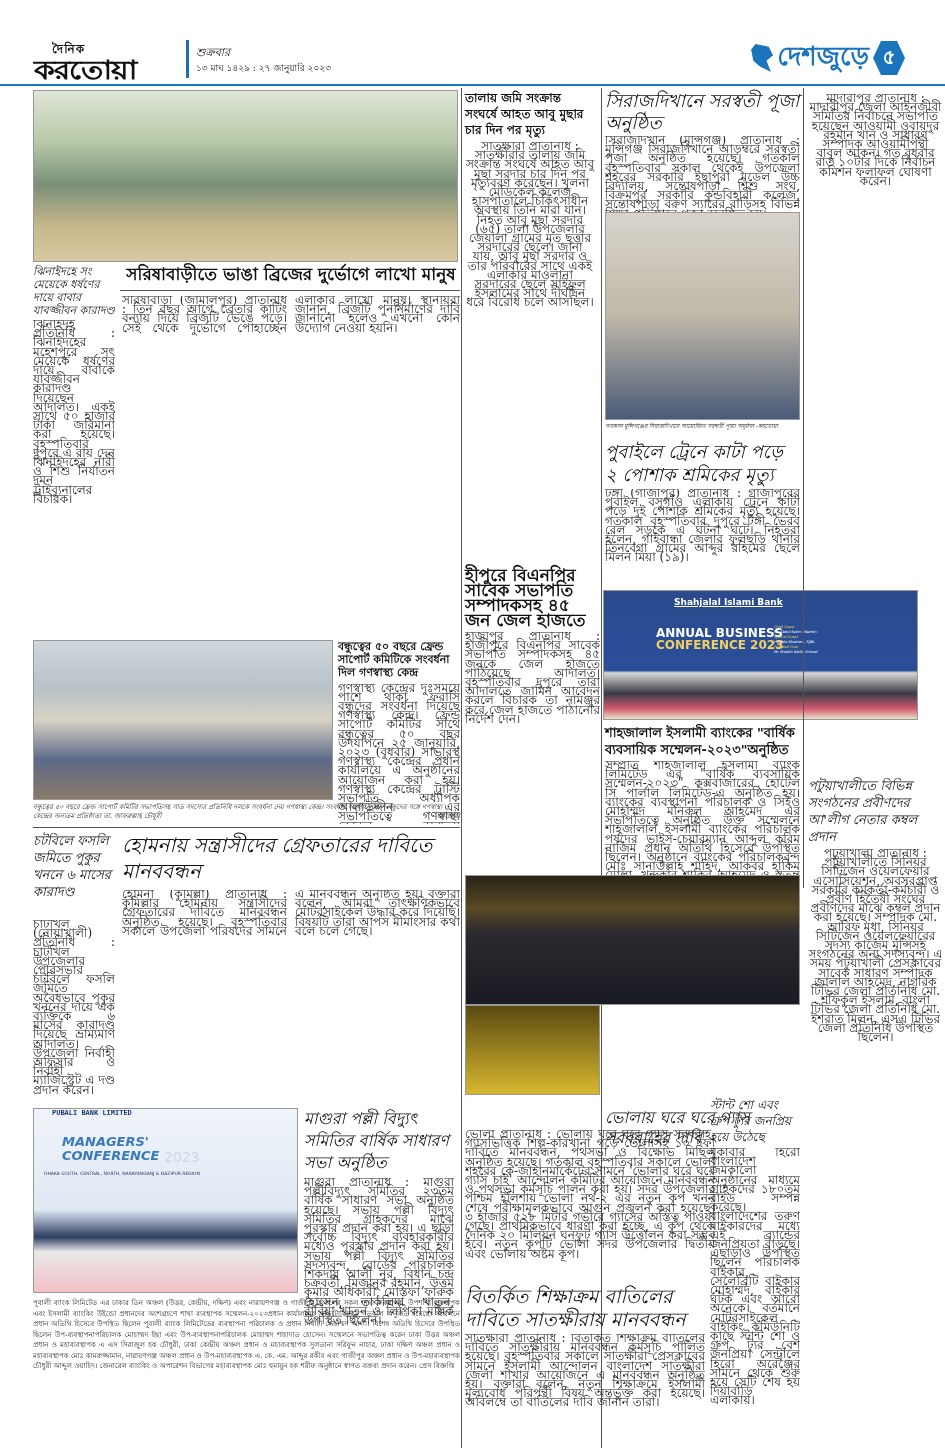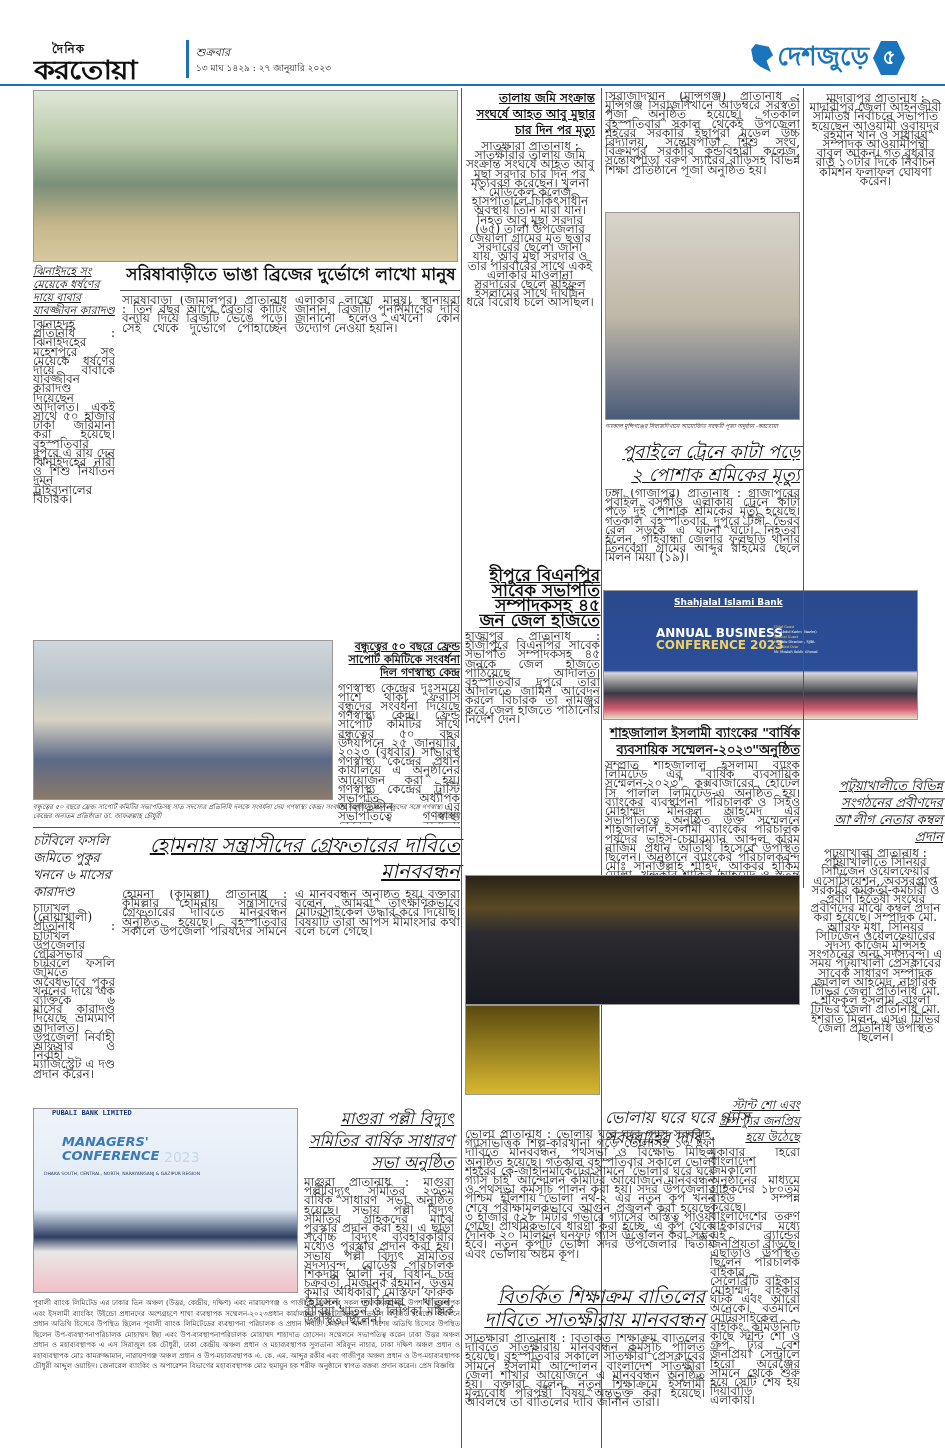--- a/index.html
+++ b/index.html
@@ -19,21 +19,21 @@
   .photo.conf { background: linear-gradient(180deg,#f0f4fa 0%,#dfe9f4 55%,#2e3e62 70%,#e8e8e8 78%,#f2c0c8 100%); }
   .photo.group { background: linear-gradient(180deg,#cfd6dc 0%,#b8c2c8 30%,#d8d2c4 50%,#5c6a88 75%,#8a7a6a 100%); }
   .photo.night { background: linear-gradient(180deg,#2a2418 0%,#5a4a24 25%,#2a2a30 45%,#1a1a22 100%); }
   .photo.night2 { background: linear-gradient(180deg,#5a4a10 0%,#d8b830 100%); }
   .photo.person2 { background: linear-gradient(180deg,#d8d4cc 0%,#c0b8a8 50%,#4a5a78 100%); }
   .hl { font-family: "DejaVu Sans", sans-serif; font-weight: bold; line-height: 1.2; }
   .hl-l { font-size: 19px; }
   .hl-m { font-size: 15px; }
   .hl-s { font-size: 13px; }
   .italic { font-style: italic; font-weight: normal; }
-  .center { text-align: right; text-decoration: underline; }
+  .center { text-align: left; }
   .body-text { font-size: 12px; line-height: 9.2px; text-align: justify; color: #222; overflow: hidden; }
   .caption { font-size: 6.6px; line-height: 9px; font-style: italic; color: #222; }
   .vline { width: 1px; background: #555; }
   .hline { height: 1px; background: #555; }
 </style>
 </head>
 <body>
 
 <div class="abs masthead-logo-small">দৈনিক</div>
 <div class="abs masthead-logo">করতোয়া</div>
@@ -43,21 +43,21 @@
 <div class="abs section-logo">
   <span class="map"></span>
   <span>দেশজুড়ে</span>
   <span class="page-no">৫</span>
 </div>
 <div class="abs rule-top"></div>
 
 <div class="abs photo" style="left:33px;top:90px;width:425px;height:172px;"></div>
 
 <div class="abs" style="left:33px;top:265px;width:82px;">
-  <div class="hl italic" style="font-size:11px;line-height:13px;text-decoration:underline;">ঝিনাইদহে সং মেয়েকে ধর্ষণের দায়ে বাবার যাবজ্জীবন কারাদণ্ড</div>
+  <div class="hl italic" style="font-size:11px;line-height:13px;">ঝিনাইদহে সং মেয়েকে ধর্ষণের দায়ে বাবার যাবজ্জীবন কারাদণ্ড</div>
   <div class="body-text" style="margin-top:3px;height:370px;">ঝিনাইদহ প্রতিনিধি : ঝিনাইদহের মহেশপুরে সৎ মেয়েকে ধর্ষণের দায়ে বাবাকে যাবজ্জীবন কারাদণ্ড দিয়েছেন আদালত। একই সাথে ৫০ হাজার টাকা জরিমানা করা হয়েছে। বৃহস্পতিবার দুপুরে এ রায় দেন ঝিনাইদহের নারী ও শিশু নির্যাতন দমন ট্রাইব্যুনালের বিচারক।</div>
 </div>
 
 <div class="abs hl hl-l" style="left:122px;top:264px;width:338px;text-align:center;font-size:17px;">সরিষাবাড়ীতে ভাঙা ব্রিজের দুর্ভোগে লাখো মানুষ</div>
 <div class="abs hline" style="left:120px;top:290px;width:340px;"></div>
 <div class="abs body-text" style="left:122px;top:296px;width:338px;height:340px;column-count:2;column-gap:8px;">সরিষাবাড়ী (জামালপুর) প্রতিনিধি : তিন বছর আগে ব্রেতার কাটিং বন্যায় দিয়ে ব্রিজটি ভেঙে পড়ে। সেই থেকে দুর্ভোগে পোহাচ্ছেন এলাকার লাখো মানুষ। স্থানীয়রা জানান, ব্রিজটি পুনর্নির্মাণের দাবি জানানো হলেও এখনো কোন উদ্যোগ নেওয়া হয়নি।</div>
 
 <div class="abs photo group" style="left:33px;top:640px;width:300px;height:160px;"></div>
 <div class="abs caption" style="left:33px;top:803px;width:427px;">
   <span>বন্ধুত্বের ৫০ বছরে ফ্রেন্ড সাপোর্ট কমিটির সভাপতিসহ সাত সদস্যের প্রতিনিধি দলকে সংবর্ধনা দেয় গণস্বাস্থ্য কেন্দ্র। সংবর্ধনা অনুষ্ঠানে ফ্রান্স বন্ধুদের সঙ্গে গণস্বাস্থ্য কেন্দ্রের অন্যতম প্রতিষ্ঠাতা ডা. জাফরুল্লাহ চৌধুরী</span>
@@ -65,21 +65,21 @@
 </div>
 <div class="abs hline" style="left:33px;top:827px;width:427px;"></div>
 
 <div class="abs" style="left:338px;top:640px;width:122px;">
   <div class="hl hl-s center" style="font-size:11px;">বন্ধুত্বের ৫০ বছরে ফ্রেন্ড সাপোর্ট কমিটিকে সংবর্ধনা দিল গণস্বাস্থ্য কেন্দ্র</div>
   <div class="body-text" style="margin-top:4px;height:140px;">গণস্বাস্থ্য কেন্দ্রের দুঃসময়ে পাশে থাকা ফরাসি বন্ধুদের সংবর্ধনা দিয়েছে গণস্বাস্থ্য কেন্দ্র। ফ্রেন্ড সাপোর্ট কমিটির সাথে বন্ধুত্বের ৫০ বছর উদযাপনে ২৫ জানুয়ারি, ২০২৩ (বুধবার) সাভারস্থ গণস্বাস্থ্য কেন্দ্রের প্রধান কার্যালয়ে এ অনুষ্ঠানের আয়োজন করা হয়। গণস্বাস্থ্য কেন্দ্রের ট্রাস্টি সভাপতি অধ্যাপক আলাউদ্দীন এর সভাপতিত্বে গণস্বাস্থ্য কেন্দ্রের অন্যতম প্রতিষ্ঠাতা ডা. জাফরুল্লাহ চৌধুরী, ফ্রেন্ড সাপোর্ট কমিটির বর্তমান সভাপতি জিন পেরি বিশেষভাবে উপস্থিত ছিলেন। ১৯৭২ সালে গণস্বাস্থ্য কেন্দ্র যখন যুদ্ধ পরবর্তী বাংলাদেশের উন্নয়নে তাদের যাত্রা শুরু করে, তখন থেকেই ফ্রান্সের সাপোর্ট কমিটি তাদের সহায়তার হাত বাড়িয়ে দেয়।</div>
 </div>
 
 <div class="abs" style="left:33px;top:832px;width:82px;">
   <div class="hl italic" style="font-size:13px;line-height:17px;">চটবিলে ফসলি জমিতে পুকুর খননে ৬ মাসের কারাদণ্ড</div>
-  <div class="body-text" style="margin-top:4px;height:200px;">চাটখিল (নোয়াখালী) প্রতিনিধি : চাটখিল উপজেলার পৌরসভার চটবিলে ফসলি জমিতে অবৈধভাবে পুকুর খননের দায়ে এক ব্যক্তিকে ৬ মাসের কারাদণ্ড দিয়েছে ভ্রাম্যমাণ আদালত। উপজেলা নির্বাহী অফিসার ও নির্বাহী ম্যাজিস্ট্রেট এ দণ্ড প্রদান করেন।</div>
+  <div class="body-text" style="margin-top:20px;height:200px;">চাটখিল (নোয়াখালী) প্রতিনিধি : চাটখিল উপজেলার পৌরসভার চটবিলে ফসলি জমিতে অবৈধভাবে পুকুর খননের দায়ে এক ব্যক্তিকে ৬ মাসের কারাদণ্ড দিয়েছে ভ্রাম্যমাণ আদালত। উপজেলা নির্বাহী অফিসার ও নির্বাহী ম্যাজিস্ট্রেট এ দণ্ড প্রদান করেন।</div>
 </div>
 
 <div class="abs" style="left:122px;top:832px;width:338px;">
   <div class="hl hl-l center italic" style="font-size:20px;line-height:26px;">হোমনায় সন্ত্রাসীদের গ্রেফতারের দাবিতে মানববন্ধন</div>
   <div class="body-text" style="margin-top:6px;height:190px;column-count:2;column-gap:8px;">হোমনা (কুমিল্লা) প্রতিনিধি : কুমিল্লার হোমনায় সন্ত্রাসীদের গ্রেফতারের দাবিতে মানববন্ধন অনুষ্ঠিত হয়েছে। বৃহস্পতিবার সকালে উপজেলা পরিষদের সামনে এ মানববন্ধন অনুষ্ঠিত হয়। বক্তারা বলেন, আমরা তাৎক্ষণিকভাবে মোটরসাইকেল উদ্ধার করে দিয়েছি। বিষয়টি তারা আপস মীমাংসার কথা বলে চলে গেছে।</div>
 </div>
 
 <div class="abs photo conf" style="left:33px;top:1108px;width:265px;height:185px;">
   <div style="position:absolute;left:18px;top:0;font-size:7px;color:#1a3a7a;font-family:Liberation Mono, monospace;font-weight:bold;">PUBALI BANK LIMITED</div>
   <div style="position:absolute;left:28px;top:26px;font-size:13px;color:#3a7ab8;font-family:'DejaVu Sans',sans-serif;font-style:italic;font-weight:bold;line-height:14px;">
@@ -105,20 +105,21 @@
 </div>
 
 <div class="abs" style="left:465px;top:568px;width:135px;">
   <div class="hl hl-s center" style="font-size:17px;line-height:15px;">হীপুরে বিএনপির সাবেক সভাপতি সম্পাদকসহ ৪৫ জন জেল হাজতে</div>
   <div class="body-text" style="margin-top:4px;height:420px;">হাজীপুর প্রতিনিধি : হাজীপুরে বিএনপির সাবেক সভাপতি সম্পাদকসহ ৪৫ জনকে জেল হাজতে পাঠিয়েছে আদালত। বৃহস্পতিবার দুপুরে তারা আদালতে জামিন আবেদন করলে বিচারক তা নামঞ্জুর করে জেল হাজতে পাঠানোর নির্দেশ দেন।</div>
 </div>
 
 <div class="abs vline" style="left:601px;top:88px;height:1360px;"></div>
 
 <div class="abs" style="left:605px;top:90px;width:195px;">
+  <div class="hl italic" style="font-size:18px;line-height:22px;">সিরাজদিখানে সরস্বতী পূজা অনুষ্ঠিত</div>
   <div class="body-text" style="margin-top:2px;height:92px;">সিরাজদিখান (মুন্সিগঞ্জ) প্রতিনিধি : মুন্সিগঞ্জ সিরাজদিখানে আড়ম্বরে সরস্বতী পূজা অনুষ্ঠিত হয়েছে। গতকাল বৃহস্পতিবার সকাল থেকেই উপজেলা শহরের সরকারি ইছাপুরা মডেল উচ্চ বিদ্যালয়, সন্তোষপাড়া শিশু সংঘ, বিক্রমপুর সরকারি কুন্ডবিহারী কলেজ, সন্তোষপাড়া বরুণ স্যারের বাড়িসহ বিভিন্ন শিক্ষা প্রতিষ্ঠানে পূজা অনুষ্ঠিত হয়।</div>
 </div>
 <div class="abs photo person2" style="left:605px;top:212px;width:195px;height:208px;"></div>
 <div class="abs caption" style="left:605px;top:422px;width:195px;font-size:5.6px;">গতকাল মুন্সিগঞ্জের সিরাজদিখানে আয়োজিত সরস্বতী পূজা অনুষ্ঠান  -করতোয়া</div>
 
 <div class="abs" style="left:605px;top:440px;width:195px;">
   <div class="hl hl-l italic center" style="font-size:18px;line-height:23px;">পুবাইলে ট্রেনে কাটা পড়ে ২ পোশাক শ্রমিকের মৃত্যু</div>
   <div class="body-text" style="margin-top:3px;height:82px;">টঙ্গী (গাজীপুর) প্রতিনিধি : গাজীপুরের পুবাইল বসুগাঁও এলাকায় ট্রেনে কাটা পড়ে দুই পোশাক শ্রমিকের মৃত্যু হয়েছে। গতকাল বৃহস্পতিবার দুপুরে টঙ্গী ভৈরব রেল সড়কে এ ঘটনা ঘটে। নিহতরা হলেন, গাইবান্ধা জেলার ফুলছড়ি থানার তিনবেগা গ্রামের আব্দুর রহিমের ছেলে মিলন মিয়া (১৯)।</div>
 </div>
 

